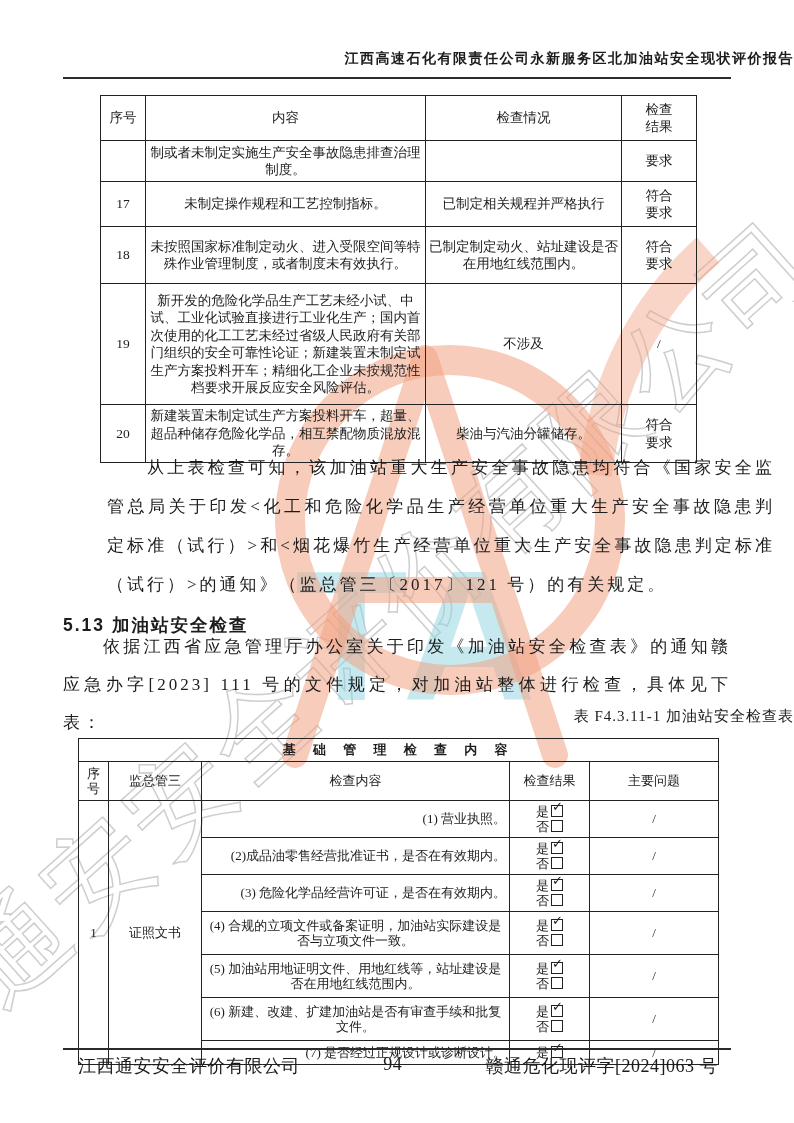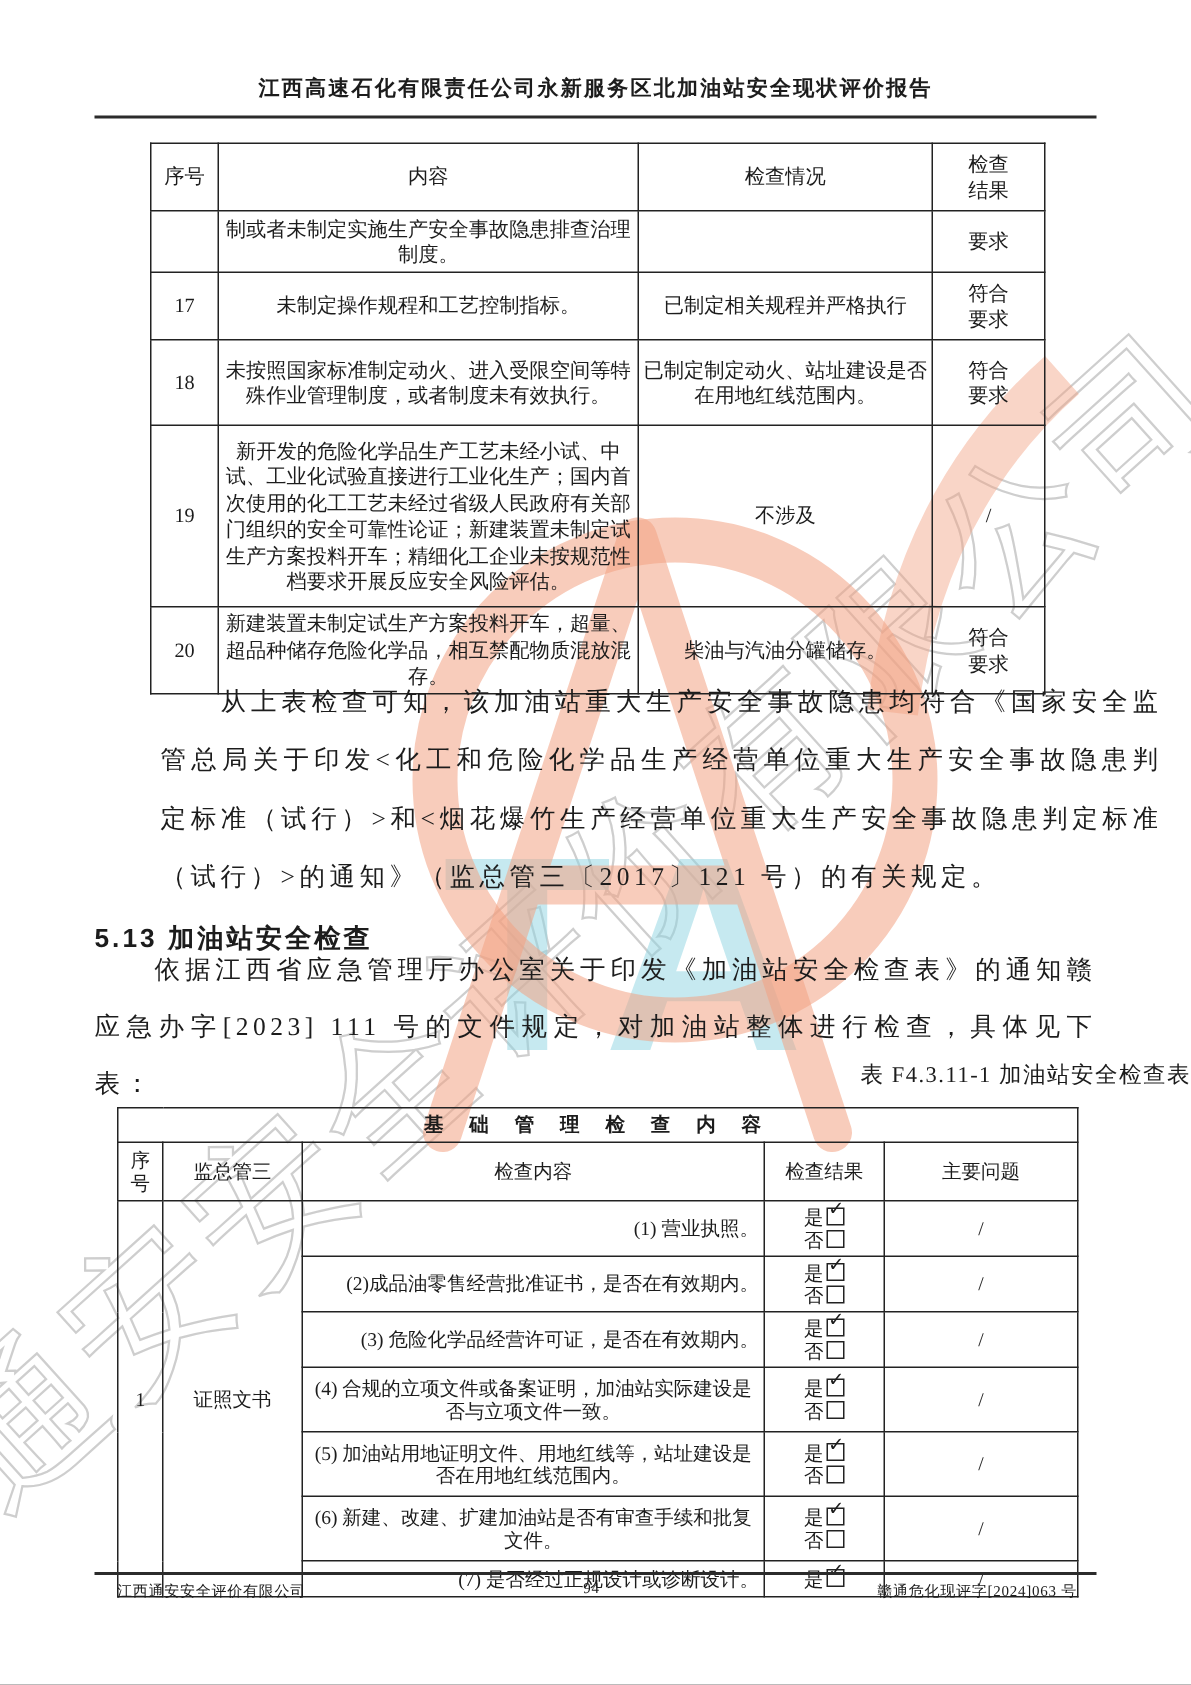--- a/index.html
+++ b/index.html
@@ -1,21 +1,21 @@
 <!DOCTYPE html>
 <html><head>
 <meta charset="utf-8">
 <style>
   html,body{margin:0;padding:0;background:#888;}
   .page{position:relative;width:794px;height:1123px;margin:0 auto;background:#ffffff;
         overflow:hidden;font-family:"Liberation Serif","DejaVu Serif",serif;color:#1c1c1c;}
   .wm{position:absolute;left:0;top:0;width:794px;height:1123px;z-index:0;pointer-events:none;}
   .content{position:absolute;left:0;top:0;width:794px;height:1123px;z-index:1;}
 
-  .header-title{position:absolute;top:50px;left:0;width:100%;text-align:center;
+  .header-title{position:absolute;top:50px;left:0;width:100%;text-align:right;
         font-size:14px;font-weight:600;letter-spacing:1.5px;}
   .rule{position:absolute;left:63px;width:668px;border-top:2px solid #2b2b2b;height:0;}
   .rule-top{top:77px;}
   .rule-bottom{top:1048px;}
 
   table{border-collapse:collapse;table-layout:fixed;}
   td{border:1.5px solid #222;padding:1px 3px;text-align:center;vertical-align:middle;
      overflow:hidden;}
   .pre{white-space:pre-line;}
 
@@ -44,21 +44,21 @@
   .t2 .rc td{height:21px;}
   .t2 td.lft{text-align:right;padding-left:6px;}
 
   .cb{display:inline-block;width:10px;height:10px;border:1.4px solid #222;margin-left:2px;
       position:relative;top:1px;}
   .cb i{position:absolute;left:0px;top:-7px;font-style:normal;font-weight:bold;font-size:13px;
       font-family:"DejaVu Sans",sans-serif;}
   .ckline{height:15px;line-height:15px;}
 
   .footer{position:absolute;top:1054px;left:78px;width:640px;display:flex;
-        justify-content:space-between;font-size:10px;letter-spacing:0.5px;}
+        justify-content:space-between;font-size:18px;letter-spacing:0.5px;}
 </style>
 </head>
 <body>
 
 <div class="page">
 
   <svg class="wm" viewBox="0 0 794 1123">
     <text x="0" y="1010" transform="rotate(-42 0 1010)" font-size="105" letter-spacing="6" fill="none" stroke="#C6C6C6" stroke-width="1.5" opacity="0.85" font-family="Liberation Serif, DejaVu Serif, serif">通安安全评价有限公司</text>
     <text x="295" y="700" font-size="185" font-weight="bold" fill="#8FD5E2" opacity="0.5" letter-spacing="8" font-family="Liberation Sans, DejaVu Sans, sans-serif">TA</text>
     <circle cx="450" cy="520" r="160" fill="none" stroke="#F2A283" stroke-width="30" opacity="0.55"></circle>

